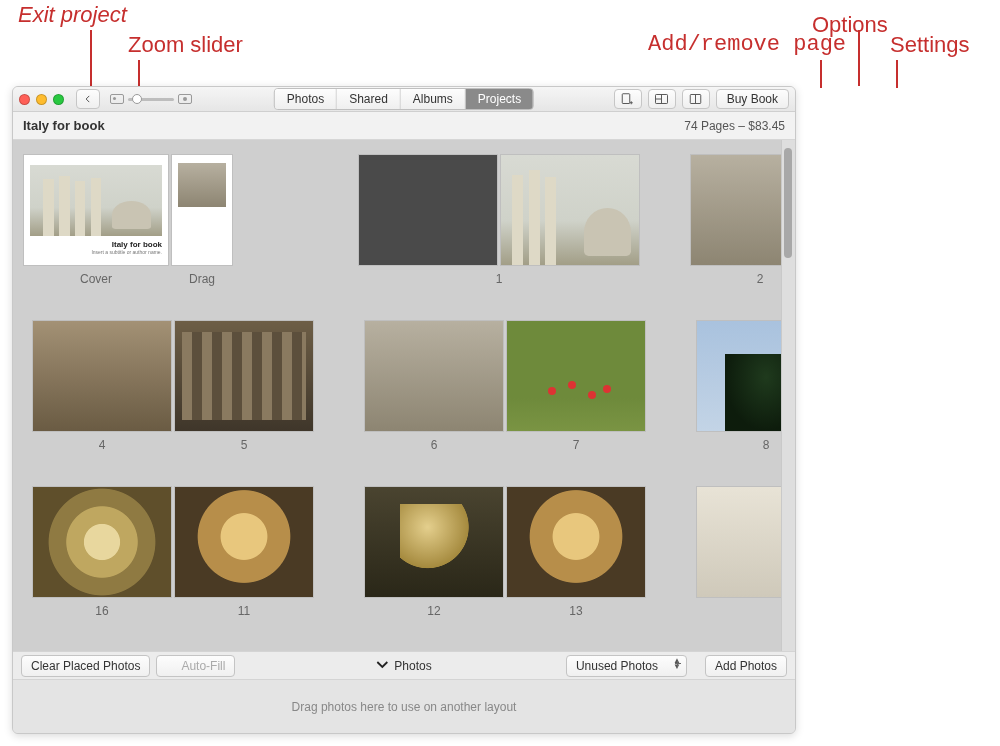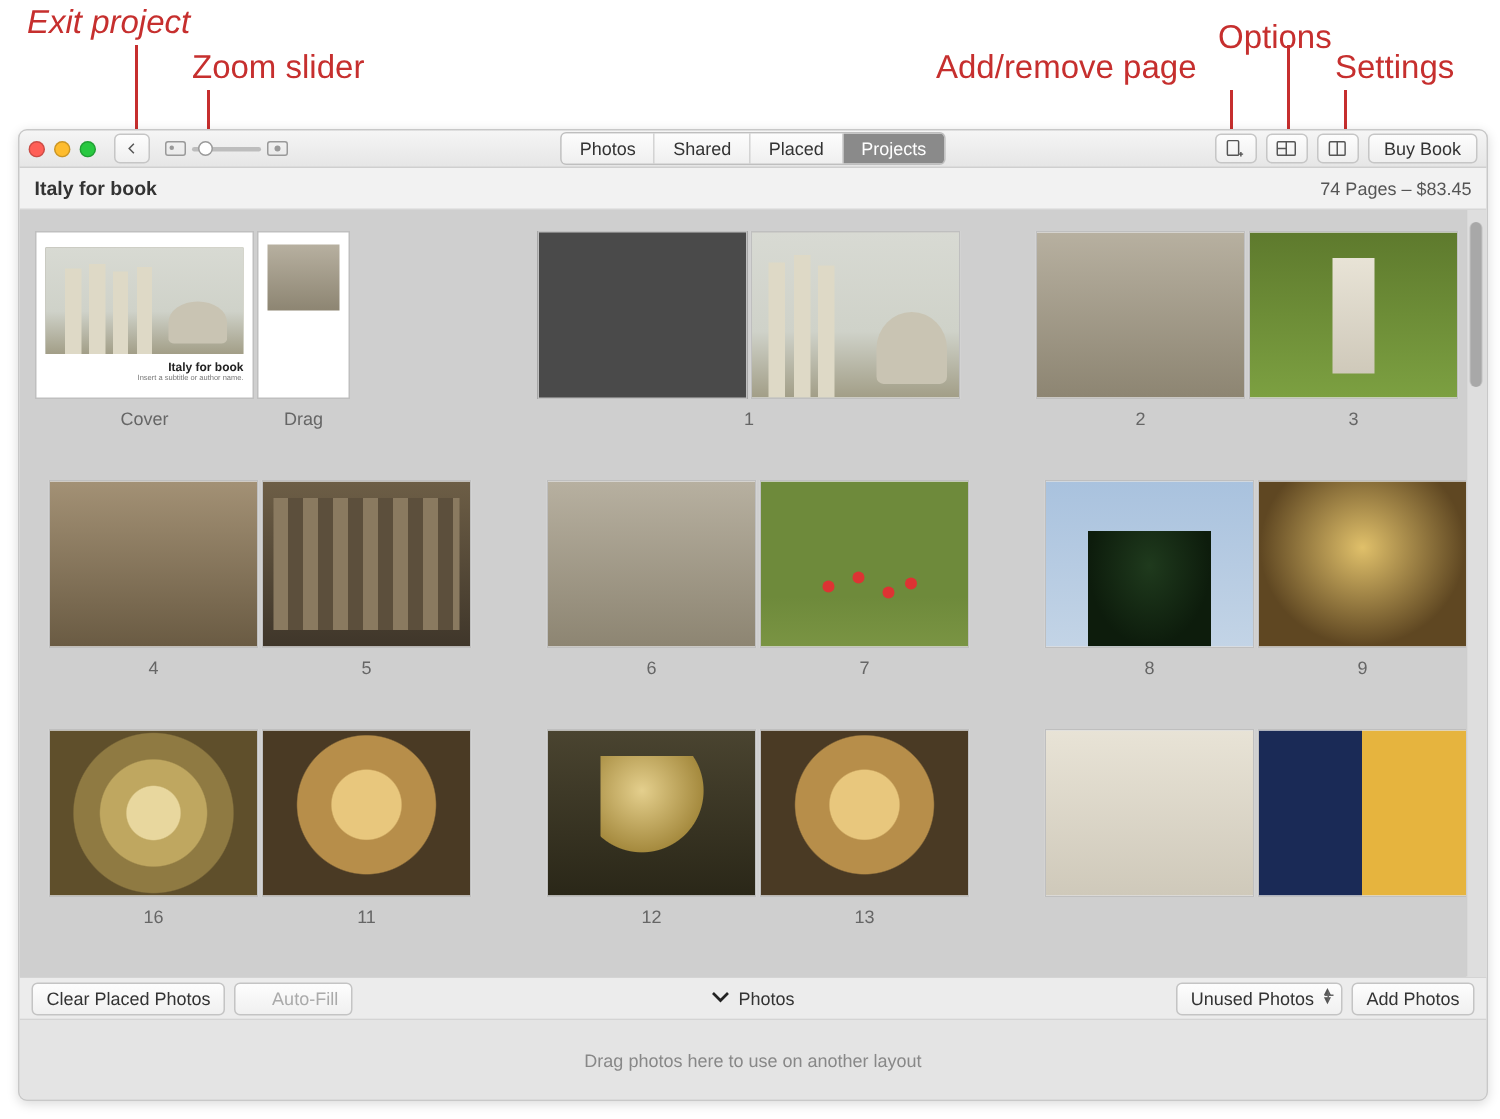--- a/index.html
+++ b/index.html
@@ -4,21 +4,21 @@
 <style>
   * { box-sizing: border-box; margin: 0; padding: 0; }
   html, body { width: 1000px; height: 746px; font-family: -apple-system, "Helvetica Neue", Arial, sans-serif; background: #fff; overflow: hidden; }
 
   
   .annot { position: absolute; color: #c62f2e; font-size: 22px; font-weight: 400; }
   .annot-line { position: absolute; background: #c62f2e; width: 2px; }
 
   
   .window {
-    position: absolute; left: 12px; top: 86px; width: 980px; height: 648px;
+    position: absolute; left: 12px; top: 86px; width: 784px; height: 648px;
     background: #e7e7e7; border: 1px solid #c8c8c8; border-radius: 6px;
     box-shadow: 0 2px 8px rgba(0,0,0,.15);
     overflow: hidden;
     display: flex; flex-direction: column;
   }
   .titlebar {
     height: 25px; background: linear-gradient(#f5f5f5,#e6e6e6);
     border-bottom: 1px solid #cfcfcf;
     display: flex; align-items: center; padding: 0 6px; gap: 6px;
     position: relative;
@@ -68,21 +68,21 @@
   .double-lbl{ display:grid; grid-template-columns:1fr 1fr; width:284px; font-size:12px; color:#666; text-align:center; margin-top:6px;}
 
   .row-top{ display:flex; gap:120px;}
   .row-top .spreads-row{flex:1;}
 
   .toolbar2 { height:28px; background:#ececec; border-top:1px solid #d4d4d4; display:flex; align-items:center; padding:0 8px; gap:6px; font-size:12px;}
   .btn2{ padding:3px 9px; border:1px solid #c4c4c4; border-radius:4px; background:linear-gradient(#fdfdfd,#f0f0f0); color:#333;}
   .btn2.disabled{ color:#aaa;padding-left:24px;}
   .center-toggle{ position:absolute; left:50%; transform:translateX(-50%); display:flex; align-items:center; gap:6px; color:#333;}
   .chev{ display:inline-block; transform:translateY(-1px);}
-  .select2{ margin-left:auto; padding:3px 18px 3px 9px; border:1px solid #c4c4c4; border-radius:4px; background:linear-gradient(#fdfdfd,#f0f0f0); position:relative; color:#333;}
+  .select2{ margin-left:auto; padding:3px 28px 3px 9px; border:1px solid #c4c4c4; border-radius:4px; background:linear-gradient(#fdfdfd,#f0f0f0); position:relative; color:#333;}
   .select2::after{content:"";position:absolute;right:5px;top:5px;width:6px;height:6px;background:
     linear-gradient(#666,#666) center/6px 1px no-repeat,
     linear-gradient(#666,#666) center/1px 6px no-repeat; transform:rotate(0);}
   .select2 .arrows{position:absolute;right:5px;top:2px;font-size:8px;line-height:6px;color:#555;}
 
   .tray { height:54px; background:#e4e4e4; border-top:1px solid #d4d4d4; display:flex; align-items:center; justify-content:center; font-size:12px; color:#888;}
 
   
   .fake{width:100%;height:100%;position:relative;overflow:hidden;}
   .grass{background:linear-gradient(#5e7a2d,#7ca041);}
@@ -105,21 +105,21 @@
 </style>
 </head>
 <body>
 
 <div class="annot" style="left:18px; top:2px;font-style:italic;">Exit project</div>
 <div class="annot-line" style="left:90px; top:30px; height:56px;"></div>
 
 <div class="annot" style="left:128px; top:32px;">Zoom slider</div>
 <div class="annot-line" style="left:138px; top:60px; height:28px;"></div>
 
-<div class="annot" style="left:624px; top:32px;">Add/remove page</div>
+<div class="annot" style="left:648px; top:32px;font-family:Liberation Mono, monospace;">Add/remove page</div>
 <div class="annot-line" style="left:820px; top:60px; height:28px;"></div>
 
 <div class="annot" style="left:812px; top:12px;">Options</div>
 <div class="annot-line" style="left:858px; top:30px; height:56px;"></div>
 
 <div class="annot" style="left:890px; top:32px;">Settings</div>
 <div class="annot-line" style="left:896px; top:60px; height:28px;"></div>
 
 <div class="window">
 
@@ -138,21 +138,21 @@
       <span class="zoom-cap left"></span>
       <span class="zoom-track">
           <span class="zoom-thumb"></span>
         </span>
       <span class="zoom-cap right"></span>
     </div>
 
     <div class="seg">
       <div class="item">Photos</div>
       <div class="item">Shared</div>
-      <div class="item">Placed</div>
+      <div class="item">Albums</div>
       <div class="item active">Projects</div>
     </div>
 
     <div class="tb-right">
       <div class="icon-b">
         <svg viewBox="0 0 20 18">
             <rect x="3" y="2" width="10" height="13" rx="1"></rect>
             <path d="M13 14 h4 M15 12 v4"></path>
           </svg>
       </div>
@@ -349,20 +349,20 @@
         <svg width="12" height="10" viewBox="0 0 12 10">
             <path d="M1 3 L6 8 L11 3" fill="none" stroke="#222" stroke-width="1.8"></path>
           </svg>
       </span>
       <span>Photos</span>
     </div>
     <div class="select2">
       <span>Unused Photos</span>
       <span class="arrows">▲<br>▼</span>
     </div>
-    <div class="btn2" style="margin-left:0;">Add Photos</div>
+    <div class="btn2" style="margin-left:12px;">Add Photos</div>
   </div>
 
   <div class="tray">
     <span>Drag photos here to use on another layout</span>
   </div>
 
 </div>
 
 </body></html>

